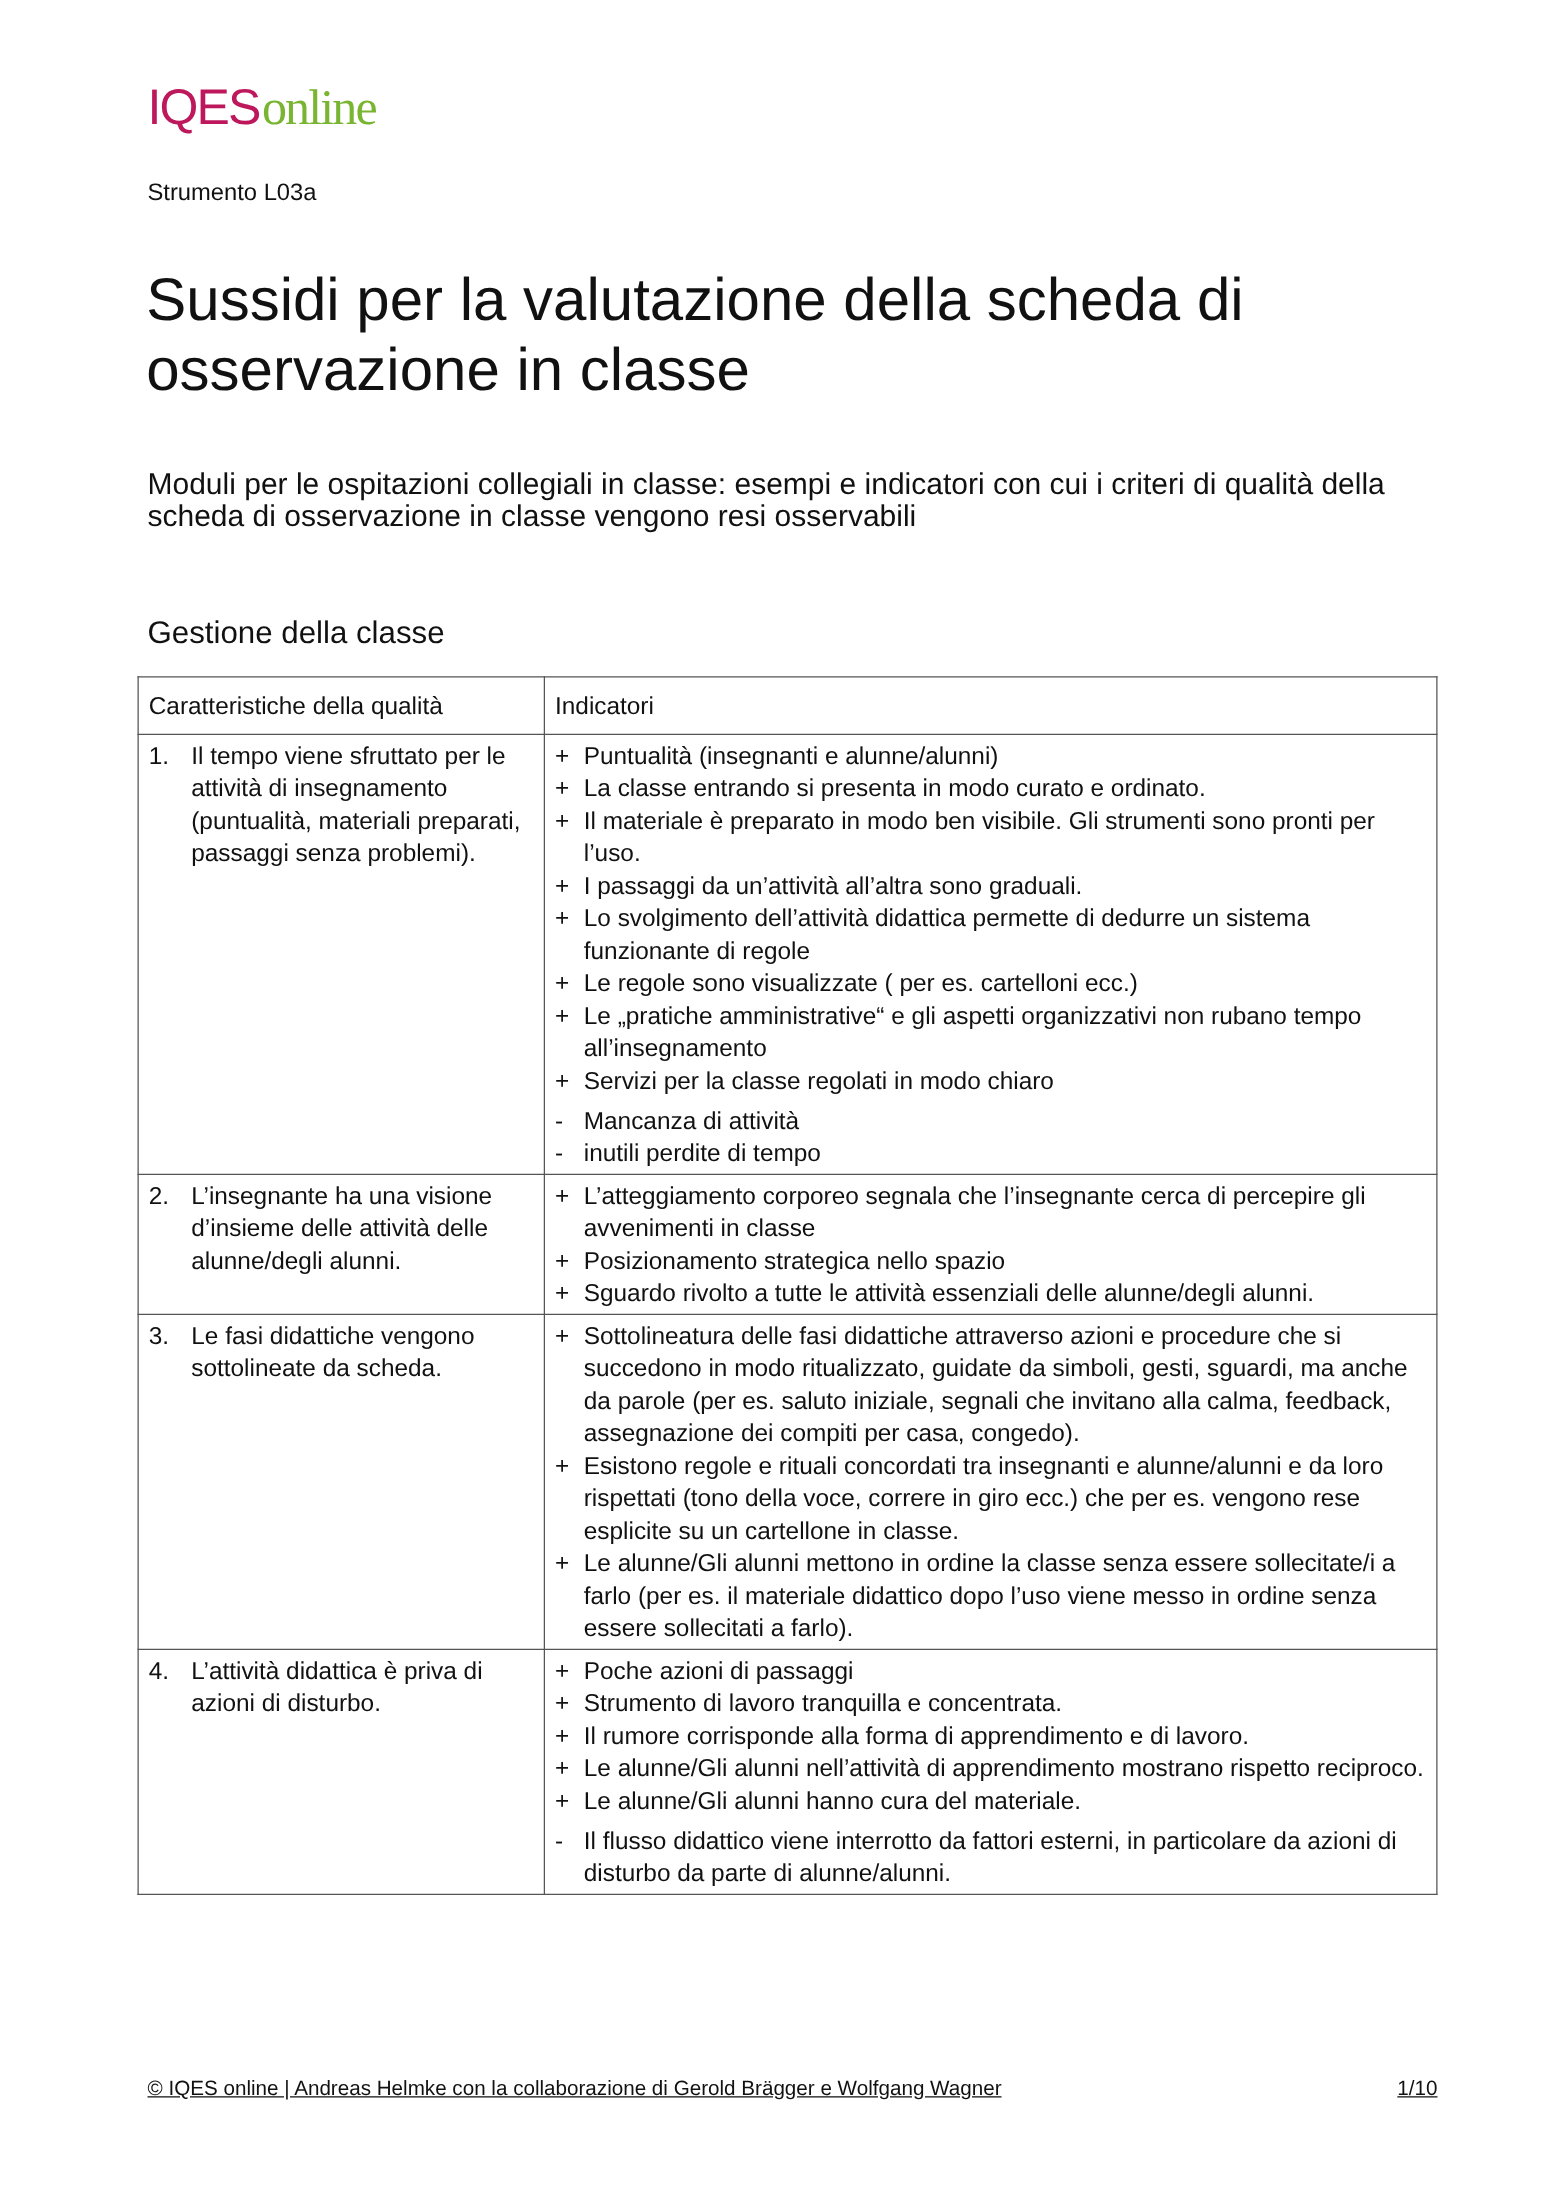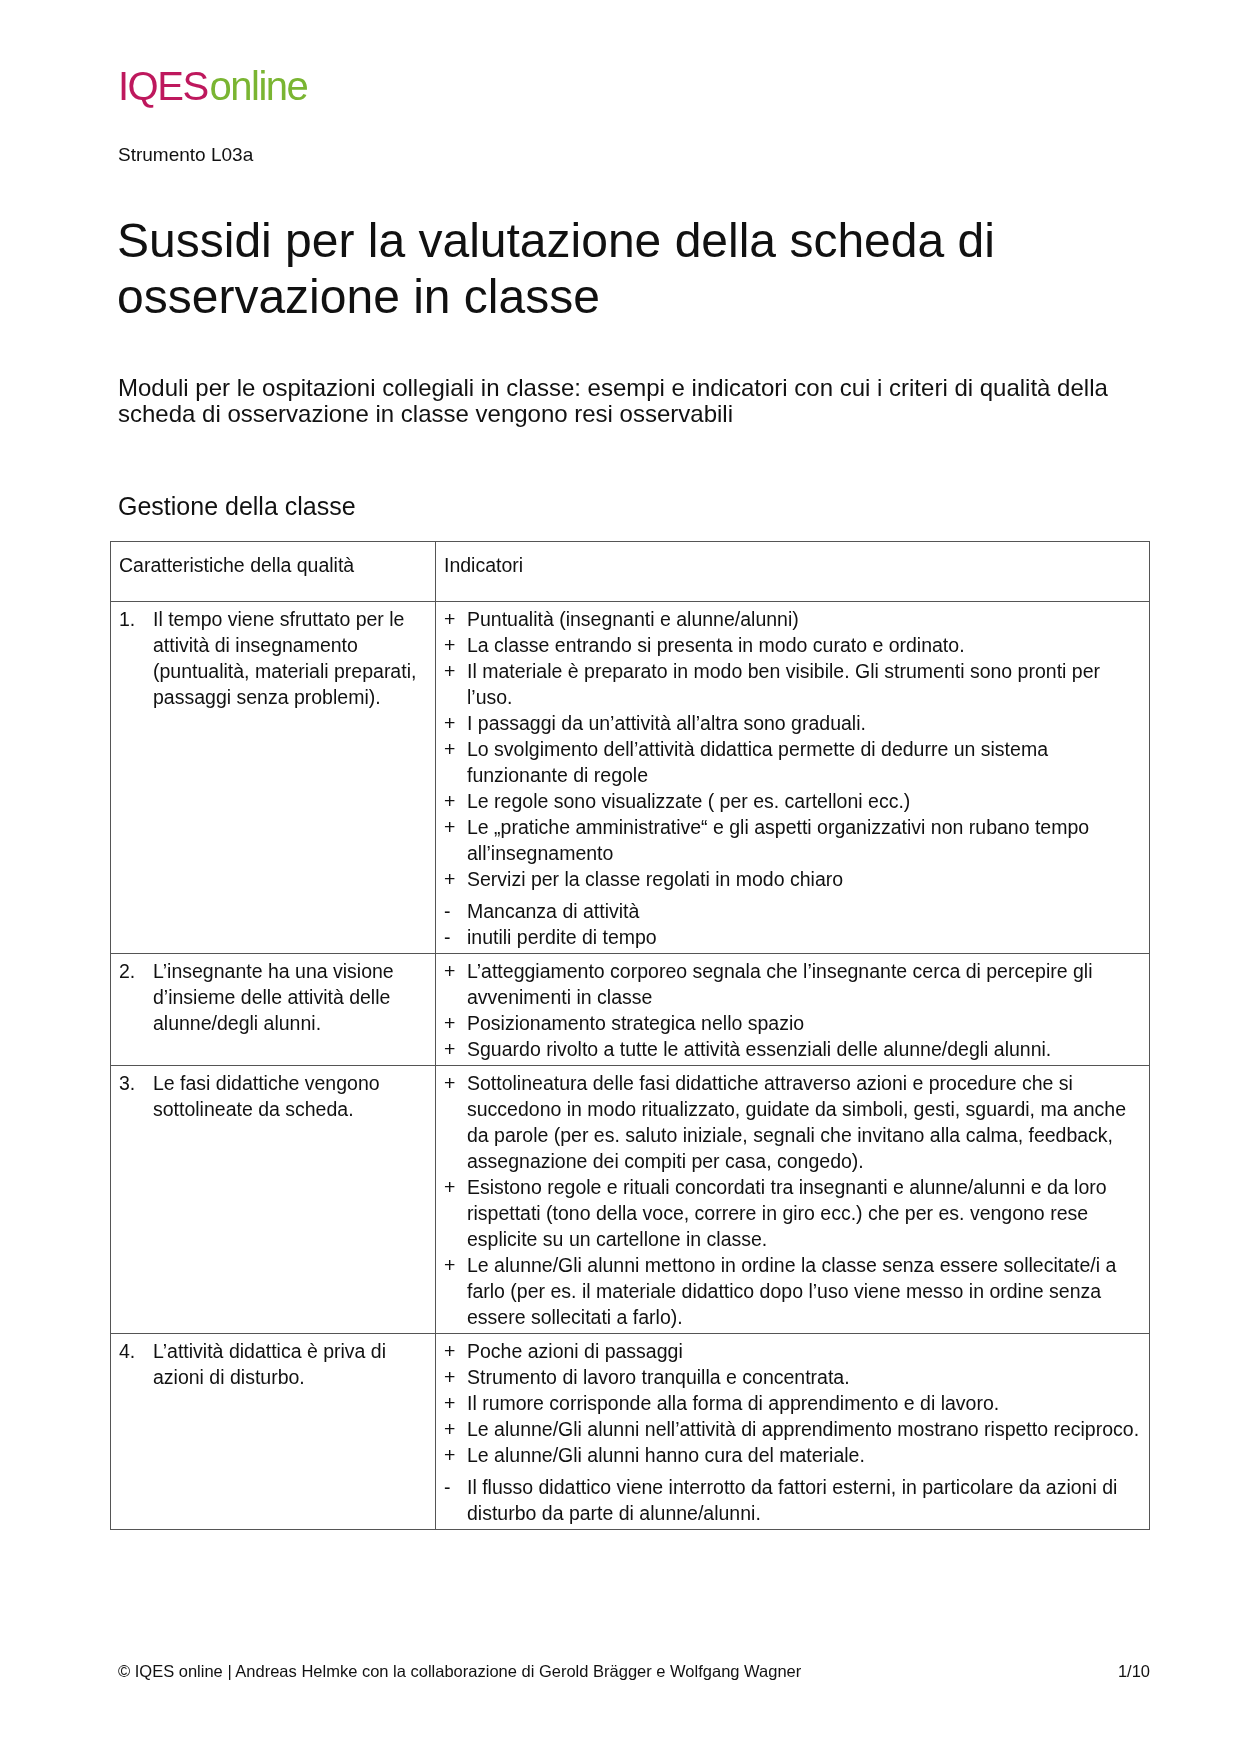--- a/index.html
+++ b/index.html
@@ -1,34 +1,34 @@
 <!DOCTYPE html>
 <html><head>
   <meta charset="utf-8">
   <style>
     html, body { margin: 0; padding: 0; background: #ffffff; }
     body { width: 1240px; height: 1754px; position: relative; overflow: hidden;
            font-family: "Liberation Sans", sans-serif; color: #111; }
     .logo { position: absolute; left: 118px; top: 66px; font-size: 40px; letter-spacing: -1.5px; line-height: 1; }
     .logo .iqes { color: #be185d; font-weight: normal; }
-    .logo .online { color: #7ab532; margin-left: 2px; }
+    .logo .online { color: #7ab532; margin-left: 2px; font-family: Liberation Serif, serif; }
     .tool-id { position: absolute; left: 118px; top: 144px; font-size: 19px; }
     .title { position: absolute; left: 117px; top: 213px; font-size: 48px; line-height: 56px; width: 1000px; margin: 0; font-weight: normal; }
     .subtitle { position: absolute; left: 118px; top: 375px; font-size: 24px; line-height: 26px; width: 1030px; margin: 0; }
     .section { position: absolute; left: 118px; top: 492px; font-size: 25px; margin: 0; font-weight: normal; }
     table { position: absolute; left: 110px; top: 541px; width: 1040px; border-collapse: collapse; font-size: 19.5px; }
     td, th { border: 1.5px solid #555; vertical-align: top; padding: 4px 8px 3px 8px; text-align: left; font-weight: normal; }
-    th { padding: 12px 8px 24px 8px; }
+    th { padding: 12px 8px 10px 8px; }
     col.c1 { width: 325px; }
     .crit { display: flex; line-height: 26px; }
     .crit .num { width: 34px; flex: none; }
     .ind { display: flex; line-height: 26px; }
     .ind .sym { width: 23px; flex: none; }
     .ind.gap { margin-top: 6px; }
-    .footer { position: absolute; left: 118px; top: 1662px; width: 1032px; font-size: 16.5px; display: flex; justify-content: space-between; }
+    .footer { position: absolute; left: 118px; top: 1662px; width: 1032px; font-size: 16.5px; display: flex; justify-content: space-between; text-decoration: underline; }
   </style>
 </head>
 <body>
 
 <div class="logo">
   <span class="iqes">IQES</span><span class="online">online</span>
 </div>
 
 <div class="tool-id">Strumento L03a</div>
 <h1 class="title">Sussidi per la valutazione della scheda di osservazione in classe</h1>

